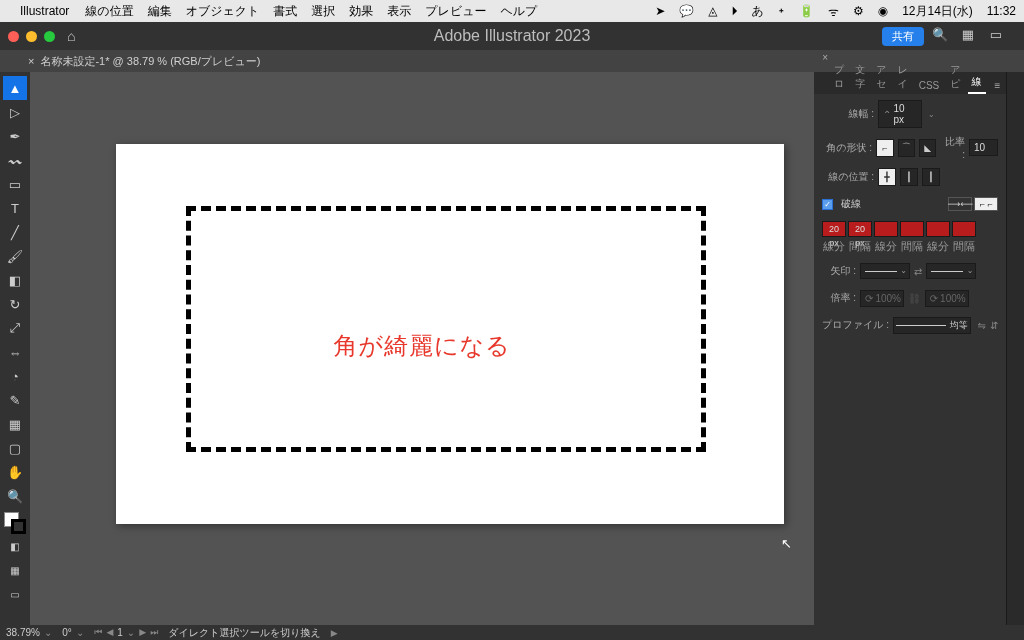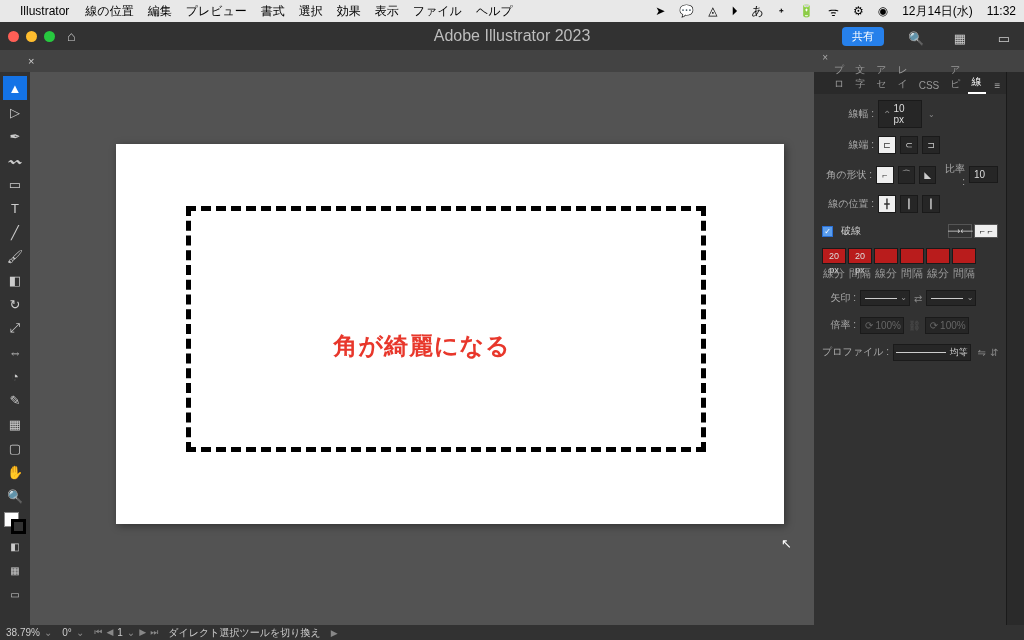--- a/index.html
+++ b/index.html
@@ -10,36 +10,36 @@
 .menubar .menu-item{margin-right:14px;cursor:default}
 .menubar .spacer{flex:1}
 .menubar .tray{display:flex;gap:14px;align-items:center}
 .menubar .tray span{font-size:12px}
 .traffic{display:flex;gap:7px;padding-left:8px;align-items:center}
 .traffic .dot{width:11px;height:11px;border-radius:50%}
 .red{background:#ff5f56}.yellow{background:#ffbd2e}.green{background:#27c93f}
 .titlebar{height:28px;background:#323232;display:flex;align-items:center;position:relative}
 .titlebar .home{margin-left:12px;color:#ccc;font-size:14px}
 .titlebar .title{position:absolute;left:50%;transform:translateX(-50%);color:#bdbdbd;font-size:16px}
-.titlebar .right{position:absolute;right:8px;display:flex;gap:20px;align-items:flex-end}
+.titlebar .right{position:absolute;right:16px;display:flex;gap:4px;align-items:flex-start}
 .share-btn{background:#2680eb;color:#fff;padding:2px 10px;border-radius:4px;font-size:11px}
 .tb-icon{color:#ccc;width:24px;text-align:center;font-size:13px}
 .tabbar{height:22px;background:#434343;display:flex;align-items:center;padding-left:28px;color:#d0d0d0;font-size:11px}
 .tabbar .close{margin-right:6px}
 .main{display:flex;height:553px;background:#535353}
 .toolbar{width:30px;background:#323232;display:flex;flex-direction:column;gap:0px;padding-top:4px;align-items:center}
 .tool{width:24px;height:24px;display:flex;align-items:center;justify-content:center;color:#ccc;font-size:13px;cursor:pointer}
 .tool.active{background:#1473e6;color:#fff}
 .swatch-box{margin-top:4px;width:22px;height:22px;position:relative}
 .swatch-box .fill{position:absolute;width:15px;height:15px;background:#fff;border:1px solid #888;top:0;left:0}
 .swatch-box .stroke{position:absolute;width:15px;height:15px;background:#323232;border:3px solid #000;bottom:0;right:0}
 .canvas-area{flex:1;background:#535353;position:relative;overflow:hidden}
 .artboard{position:absolute;left:86px;top:72px;width:668px;height:380px;background:#fff;box-shadow:2px 2px 8px rgba(0,0,0,.4)}
 .dashed-rect{position:absolute;left:156px;top:134px;width:520px;height:246px;border:5px dashed #000}
-.canvas-text{position:absolute;left:50%;top:258px;transform:translateX(-50%);color:#e8372b;font-size:24px;font-weight:700;letter-spacing:1px}
+.canvas-text{position:absolute;left:50%;top:258px;transform:translateX(-50%);color:#e8372b;font-size:24px;font-weight:400;letter-spacing:1px}
 .cursor{position:absolute;right:22px;bottom:74px;color:#fff;font-size:13px}
 .right-rail{width:210px;background:#323232;display:flex}
 .dock-strip{width:28px;background:#2a2a2a;border-left:1px solid #1a1a1a}
 .prop-panel{flex:1;display:flex;flex-direction:column;font-size:10px;color:#ccc}
 .panel-tabs{display:flex;height:22px;align-items:flex-end;padding-left:16px;gap:3px;background:#2a2a2a}
 .panel-tab{padding:3px 4px 3px;color:#999;font-size:10px;cursor:pointer}
 .panel-tab.active{color:#fff;border-bottom:2px solid #fff}
 .panel-body{padding:6px 8px;background:#323232;display:flex;flex-direction:column;gap:7px}
 .row{display:flex;align-items:center;gap:4px;min-height:20px}
 .row .label{color:#aaa;font-size:10px;text-align:right}
@@ -67,26 +67,26 @@
 .dash-toggle.on{background:#efefef;color:#222;font-weight:700}
 </style>
 </head>
 <body>
 
 <div class="menubar">
   <span class="apple"></span>
   <span class="app-name">Illustrator</span>
   <span class="menu-item">線の位置</span>
   <span class="menu-item">編集</span>
-  <span class="menu-item">プレビュー</span>
+  <span class="menu-item">オブジェクト</span>
   <span class="menu-item">書式</span>
   <span class="menu-item">選択</span>
   <span class="menu-item">効果</span>
   <span class="menu-item">表示</span>
-  <span class="menu-item">ファイル</span>
+  <span class="menu-item">プレビュー</span>
   <span class="menu-item">ヘルプ</span>
   <div class="spacer"></div>
   <div class="tray">
     <span>➤</span>
     <span>💬</span>
     <span>◬</span>
     <span>⏵</span>
     <span>あ</span>
     <span>᛭</span>
     <span>🔋</span>
@@ -109,20 +109,21 @@
   <div class="right">
     <span class="share-btn">共有</span>
     <span class="tb-icon">🔍</span>
     <span class="tb-icon">▦</span>
     <span class="tb-icon">▭</span>
   </div>
 </div>
 
 <div class="tabbar">
   <span class="close">×</span>
+  <span>名称未設定-1* @ 38.79 % (RGB/プレビュー)</span>
 </div>
 
 <div class="main">
 
   <div class="toolbar">
     <div class="tool active">▲</div>
     <div class="tool">▷</div>
     <div class="tool">✒</div>
     <div class="tool">〰</div>
     <div class="tool">▭</div>
@@ -171,26 +172,20 @@
       <div class="panel-body">
         <div class="row">
           <span class="label" style="width:52px">線幅 :</span>
           <span class="num-input">
               <span style="color:#888">⌃</span>
               <span>10 px</span>
             </span>
           <span style="color:#888;font-size:8px;margin-left:2px">⌄</span>
         </div>
         <div class="row">
-          <span class="label" style="width:52px">線端 :</span>
-          <div class="icon-btn sel">⊏</div>
-          <div class="icon-btn">⊂</div>
-          <div class="icon-btn">⊐</div>
-        </div>
-        <div class="row">
           <span class="label" style="width:52px">角の形状 :</span>
           <div class="icon-btn sel">⌐</div>
           <div class="icon-btn">⌒</div>
           <div class="icon-btn">◣</div>
           <span class="label" style="margin-left:0">比率 :</span>
           <span class="num-input" style="width:30px">
               <span>10</span>
             </span>
         </div>
         <div class="row">

